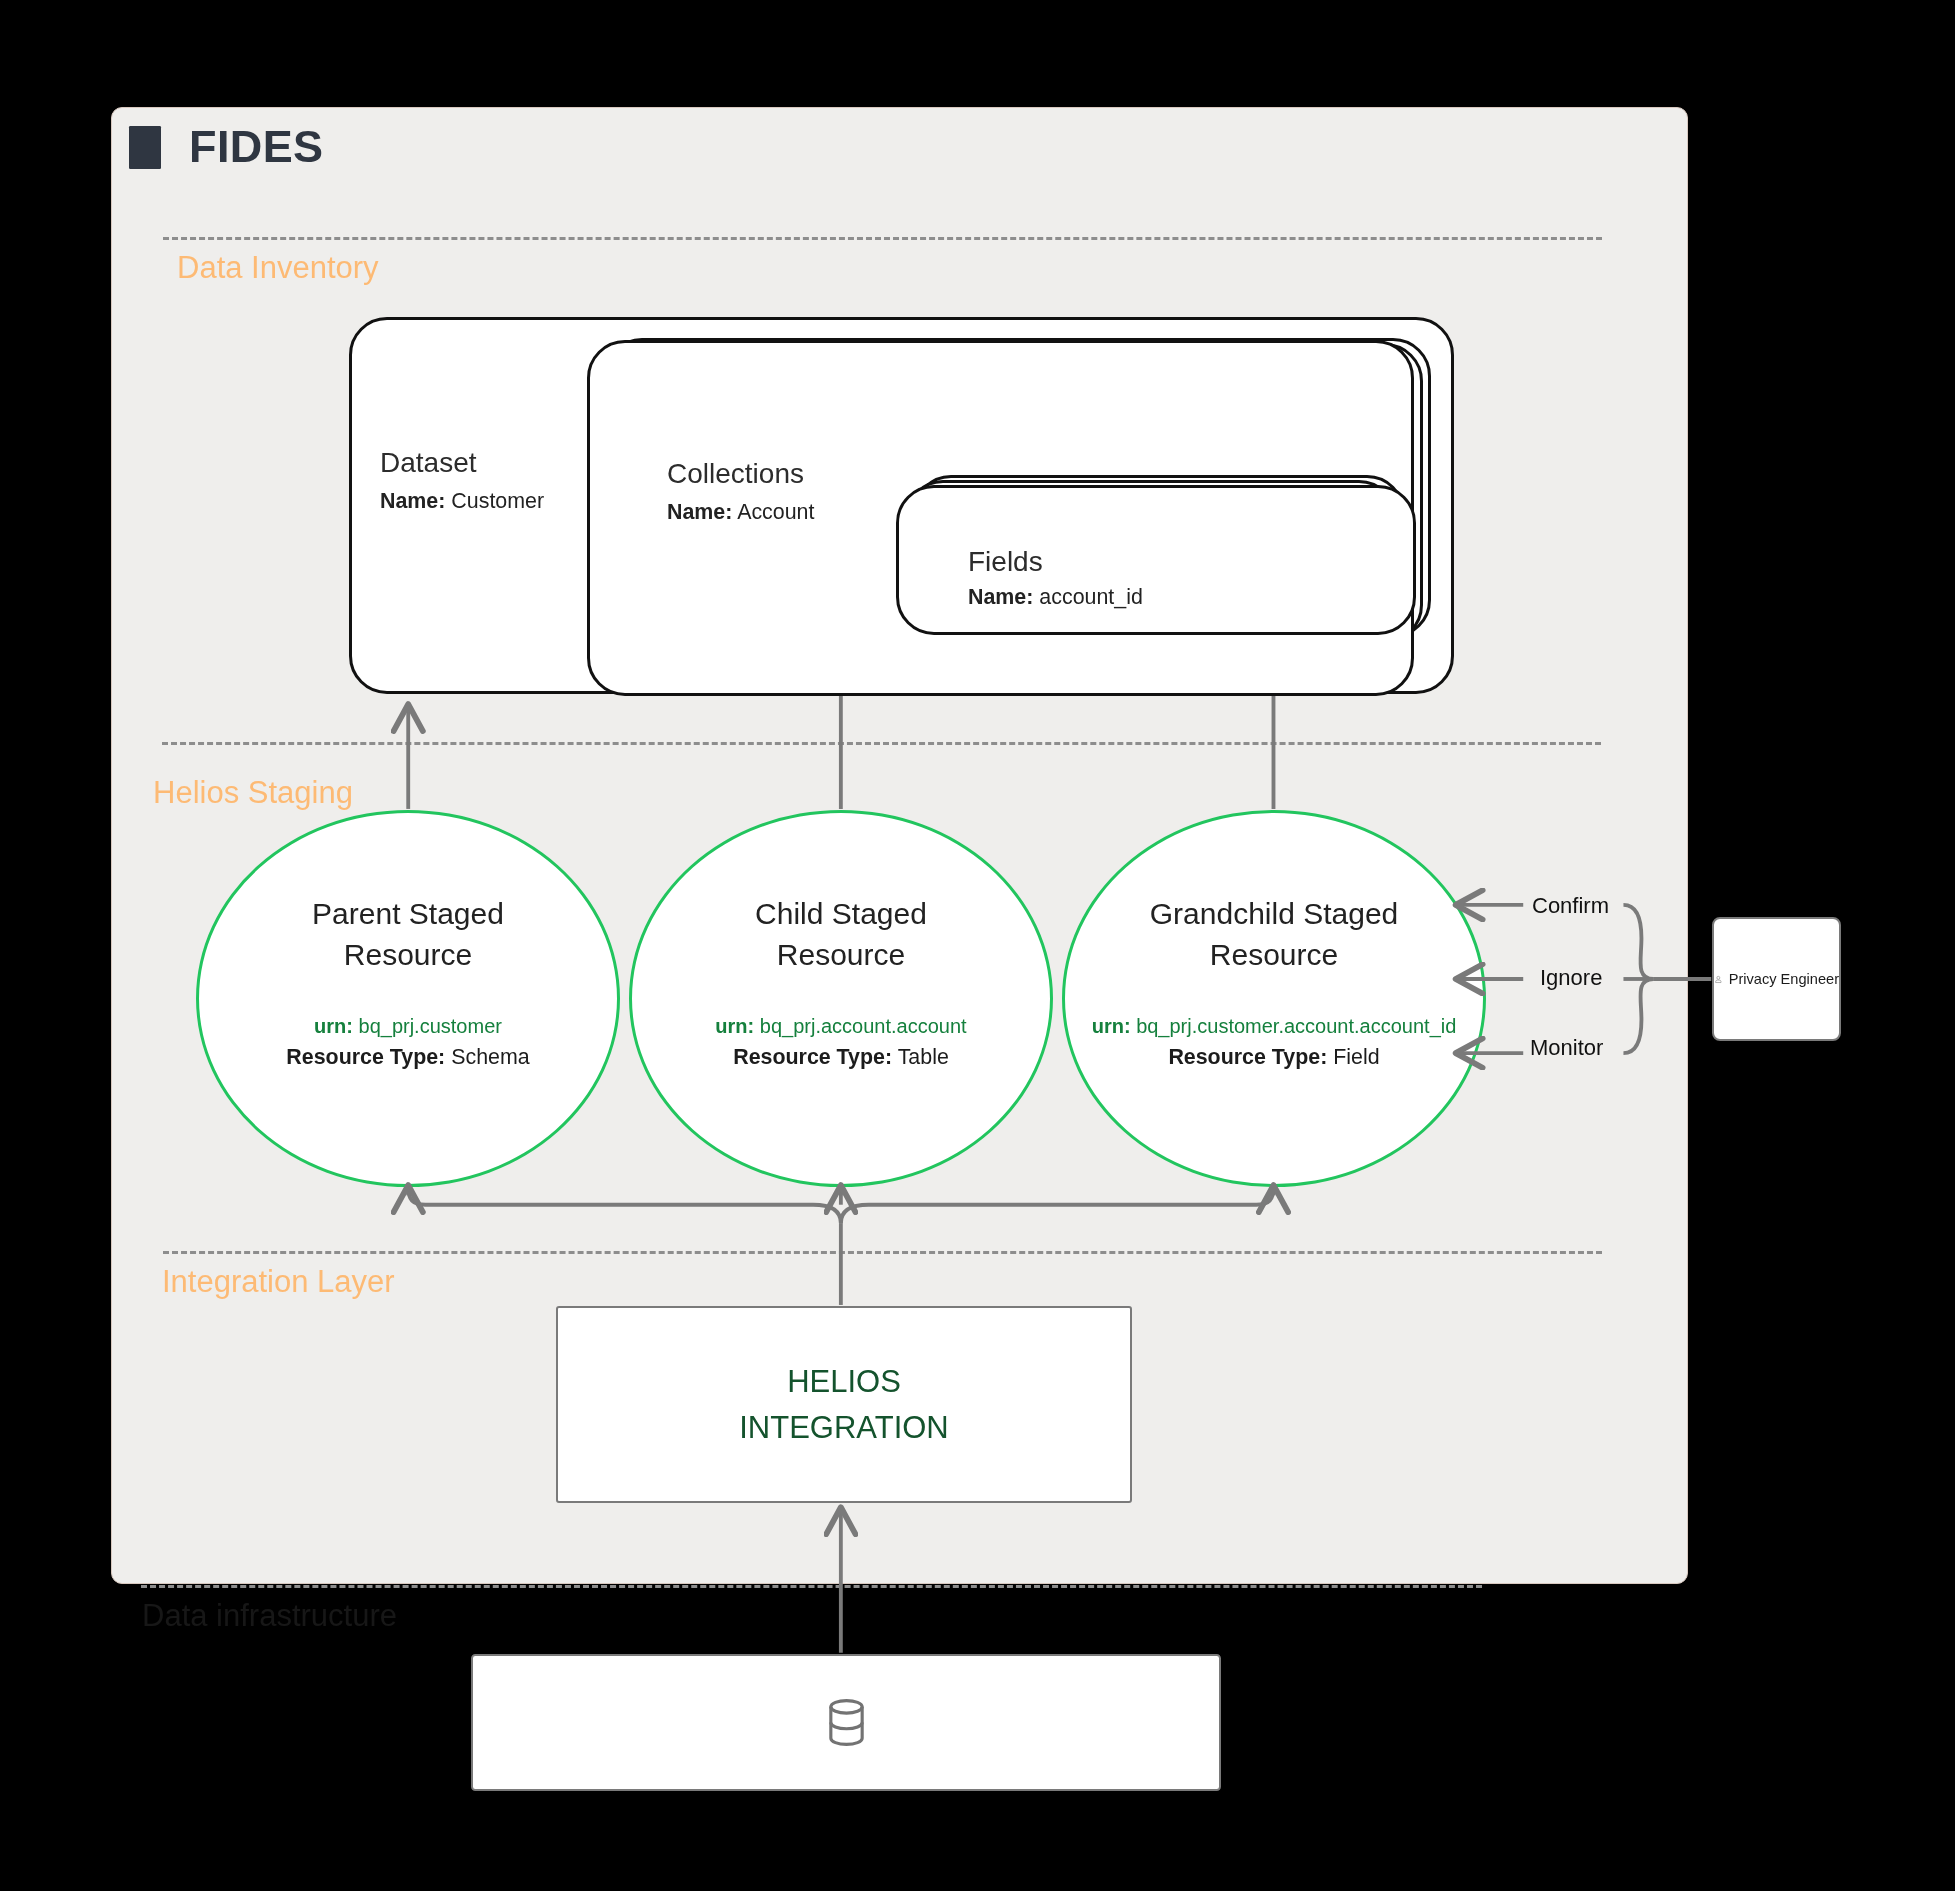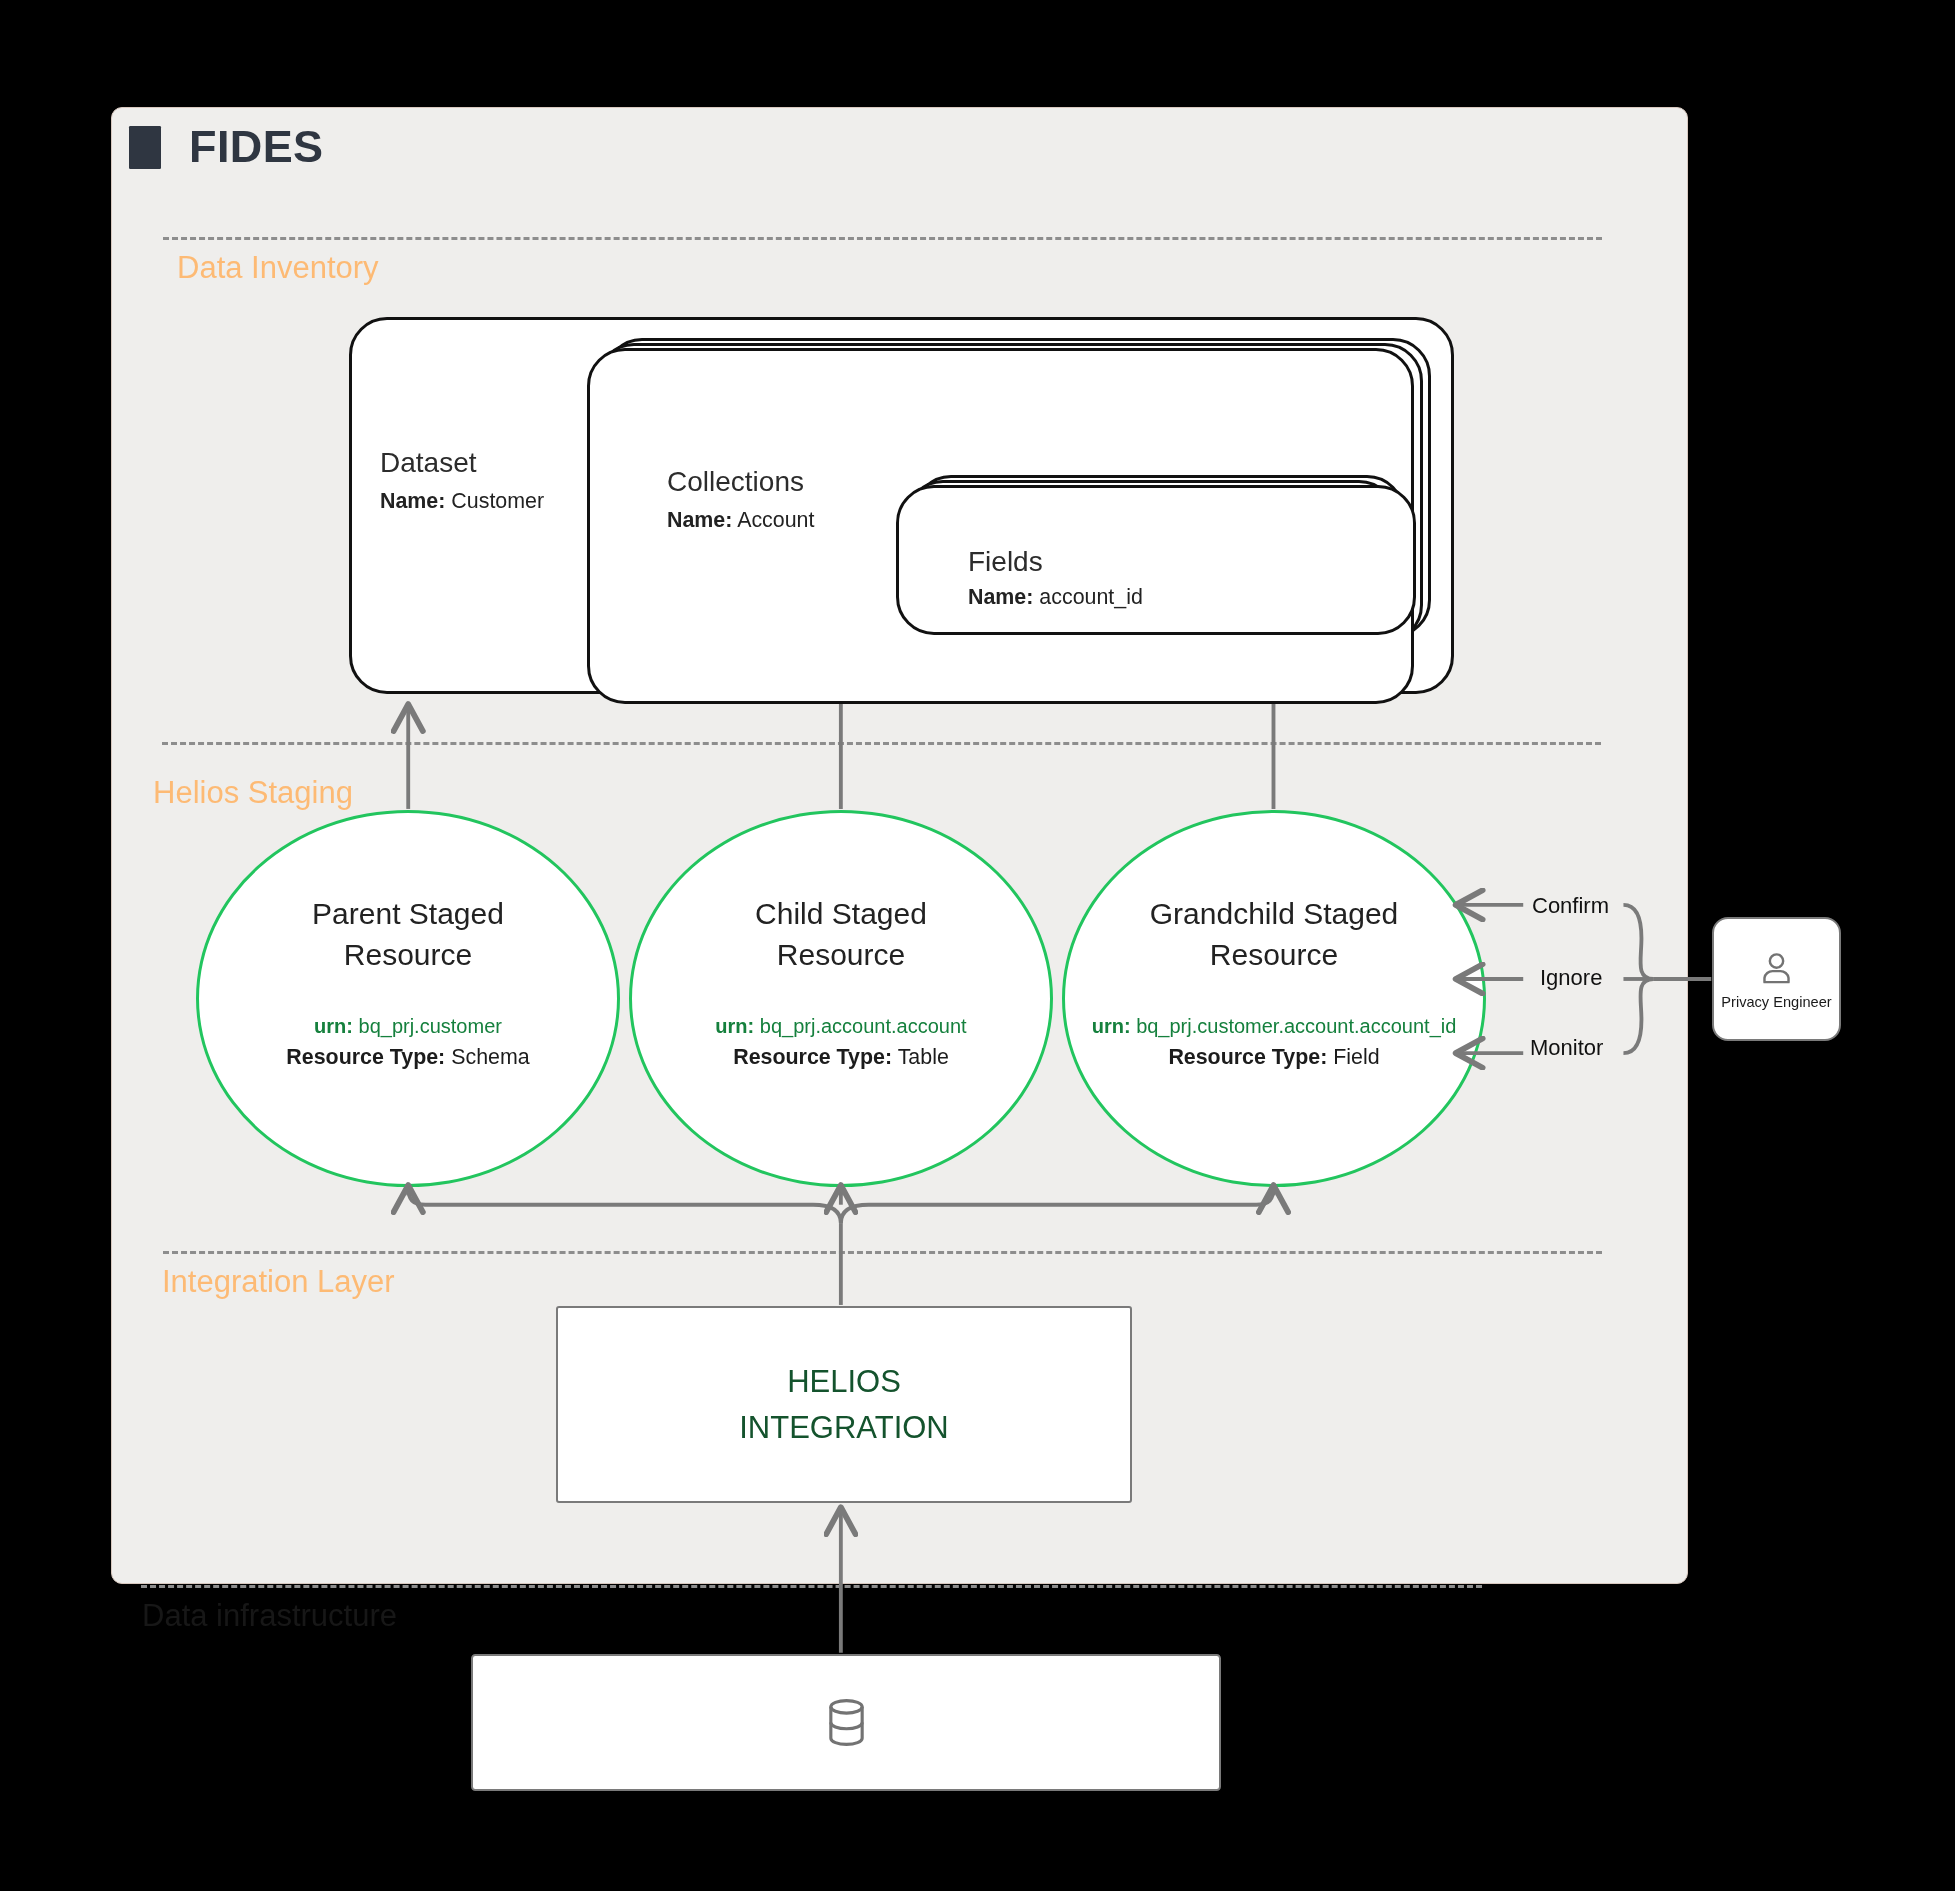--- a/index.html
+++ b/index.html
@@ -59,21 +59,21 @@
   .inv-card .card-meta {
     position: absolute;
     font-size: 21.4px; color: #222222; white-space: nowrap; line-height: 1;
   }
   .card-meta b { font-weight: 700; }
 
   
   .ds-shell   { left: 349px;  top: 317px;  width: 1105px; height: 377px; z-index: 2; }
   .coll-s2    { left: 604px; top: 338px;  width: 827px; height: 300px; z-index: 3; }
   .coll-s1    { left: 596px; top: 343px;  width: 827px; height: 300px; z-index: 4; }
-  .coll-main  { left: 587px; top: 348px;  width: 827px; height: 356px; z-index: 5; }
+  .coll-main  { left: 587px; top: 340px;  width: 827px; height: 356px; z-index: 5; }
   .fld-s2     { left: 913px; top: 475px; width: 492px; height: 150px; z-index: 6; }
   .fld-s1     { left: 905px; top: 480px; width: 492px; height: 150px; z-index: 7; }
   .fld-main   { left: 896px; top: 485px; width: 520px; height: 150px; z-index: 8; }
 
   .ds-shell   .card-title { left: 28px;  top: 129px; }
   .ds-shell   .card-meta  { left: 28px;  top: 171px; }
   .coll-main  .card-title { left: 77px; top: 117px; }
   .coll-main  .card-meta  { left: 77px; top: 159px; }
   .fld-main   .card-title { left: 69px; top: 60px; }
   .fld-main   .card-meta  { left: 69px; top: 99px; }
@@ -123,22 +123,22 @@
     border-radius: 4.3px;
     display: flex; align-items: center; justify-content: center;
   }
 
   
   .persona-card {
     position: absolute;
     left: 1712px; top: 917px; width: 129px; height: 124px;
     background: #ffffff;
     border: 2.6px solid #7a7a7a;
-    border-radius: 16px;
-    display: flex; flex-direction: column;
+    border-radius: 8px;
+    display: flex; flex-direction: row;
     align-items: center; justify-content: center; gap: 6px;
   }
   .persona-card .persona-label { font-size: 14.6px; color: #1b1b1b; white-space: nowrap; }
 
   
   .action-label {
     position: absolute; font-size: 22px; color: #111111; white-space: nowrap; line-height: 1;
   }
   .al-confirm { left: 1532px; top: 895px; }
   .al-ignore  { left: 1540px; top: 967px; }

